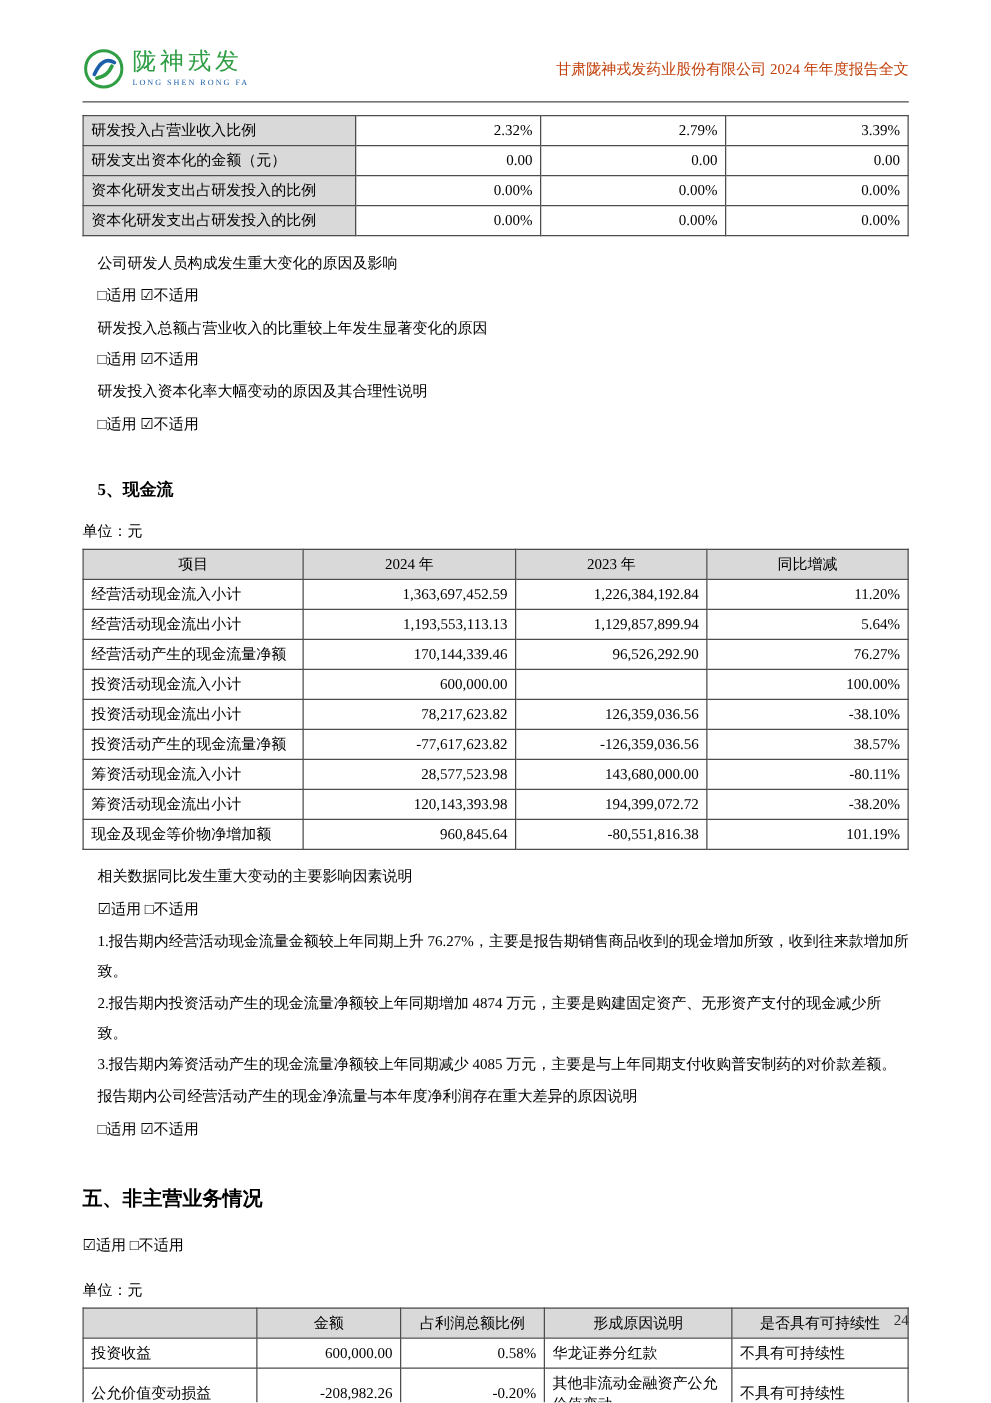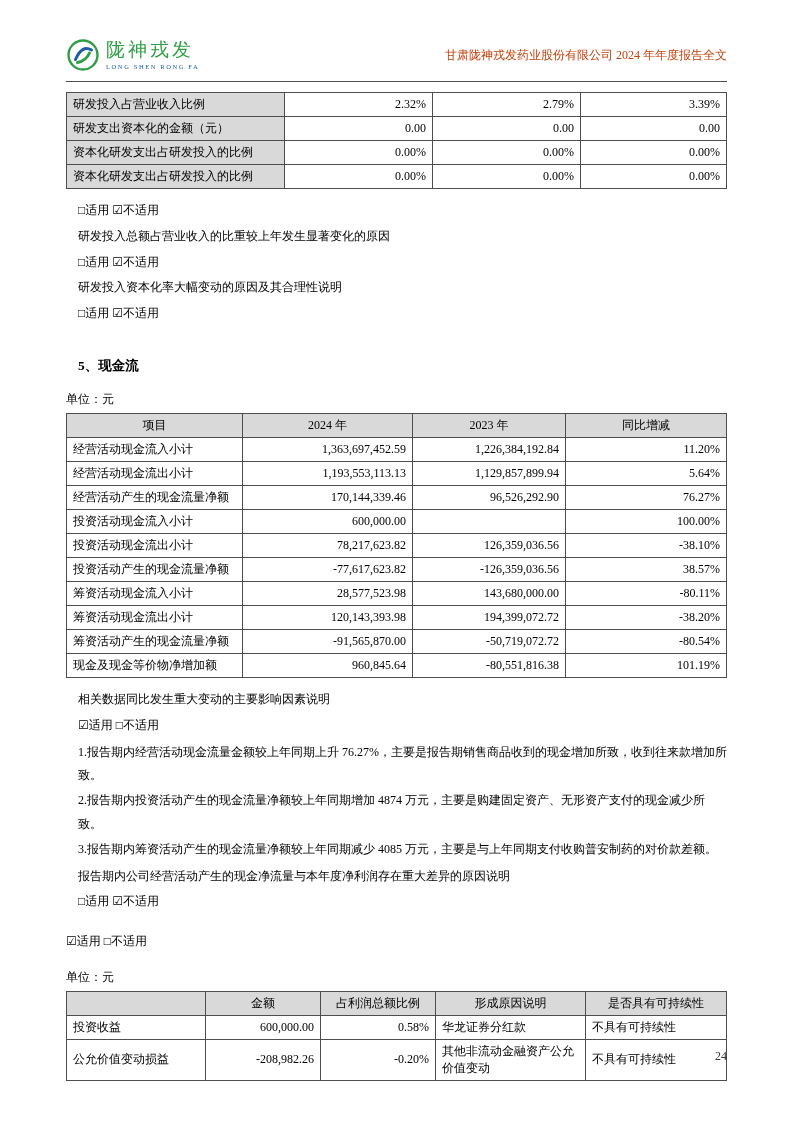--- a/index.html
+++ b/index.html
@@ -90,20 +90,21 @@
       <tr>
         <td class="gray t-label">资本化研发支出占研发投入的比例</td>
         <td class="t-num">0.00%</td>
         <td class="t-num">0.00%</td>
         <td class="t-num">0.00%</td>
       </tr>
     </tbody>
   </table>
 
   <div class="notes">
+    <div class="note-line">公司研发人员构成发生重大变化的原因及影响</div>
     <div class="note-line">□适用 ☑不适用</div>
     <div class="note-line">研发投入总额占营业收入的比重较上年发生显著变化的原因</div>
     <div class="note-line">□适用 ☑不适用</div>
     <div class="note-line">研发投入资本化率大幅变动的原因及其合理性说明</div>
     <div class="note-line">□适用 ☑不适用</div>
   </div>
 
   <div class="sec-h5">5、现金流</div>
   <div class="unit">单位：元</div>
 
@@ -165,44 +166,39 @@
         <td class="t-num">143,680,000.00</td>
         <td class="t-num">-80.11%</td>
       </tr>
       <tr>
         <td class="t-label">筹资活动现金流出小计</td>
         <td class="t-num">120,143,393.98</td>
         <td class="t-num">194,399,072.72</td>
         <td class="t-num">-38.20%</td>
       </tr>
       <tr>
-        <td class="t-label">筹资活动产生的现金流量净额</td>
-        <td class="t-num">-91,565,870.00</td>
-        <td class="t-num">-50,719,072.72</td>
-        <td class="t-num">-80.54%</td>
-      </tr>
-      <tr>
         <td class="t-label">现金及现金等价物净增加额</td>
         <td class="t-num">960,845.64</td>
         <td class="t-num">-80,551,816.38</td>
         <td class="t-num">101.19%</td>
       </tr>
     </tbody>
   </table>
 
   <div class="notes">
     <div class="note-line">相关数据同比发生重大变动的主要影响因素说明</div>
     <div class="note-line">☑适用 □不适用</div>
     <div class="para">1.报告期内经营活动现金流量金额较上年同期上升 76.27%，主要是报告期销售商品收到的现金增加所致，收到往来款增加所致。</div>
     <div class="para">2.报告期内投资活动产生的现金流量净额较上年同期增加 4874 万元，主要是购建固定资产、无形资产支付的现金减少所致。</div>
     <div class="para">3.报告期内筹资活动产生的现金流量净额较上年同期减少 4085 万元，主要是与上年同期支付收购普安制药的对价款差额。</div>
     <div class="note-line">报告期内公司经营活动产生的现金净流量与本年度净利润存在重大差异的原因说明</div>
     <div class="note-line">□适用 ☑不适用</div>
   </div>
 
+  <div class="sec-h2">五、非主营业务情况</div>
   <div class="std-line">☑适用 □不适用</div>
   <div class="unit">单位：元</div>
 
   <table class="tbl s5-tbl">
     <colgroup>
         <col class="c139">
         <col class="c115">
         <col class="c115">
         <col class="c150">
         <col>

